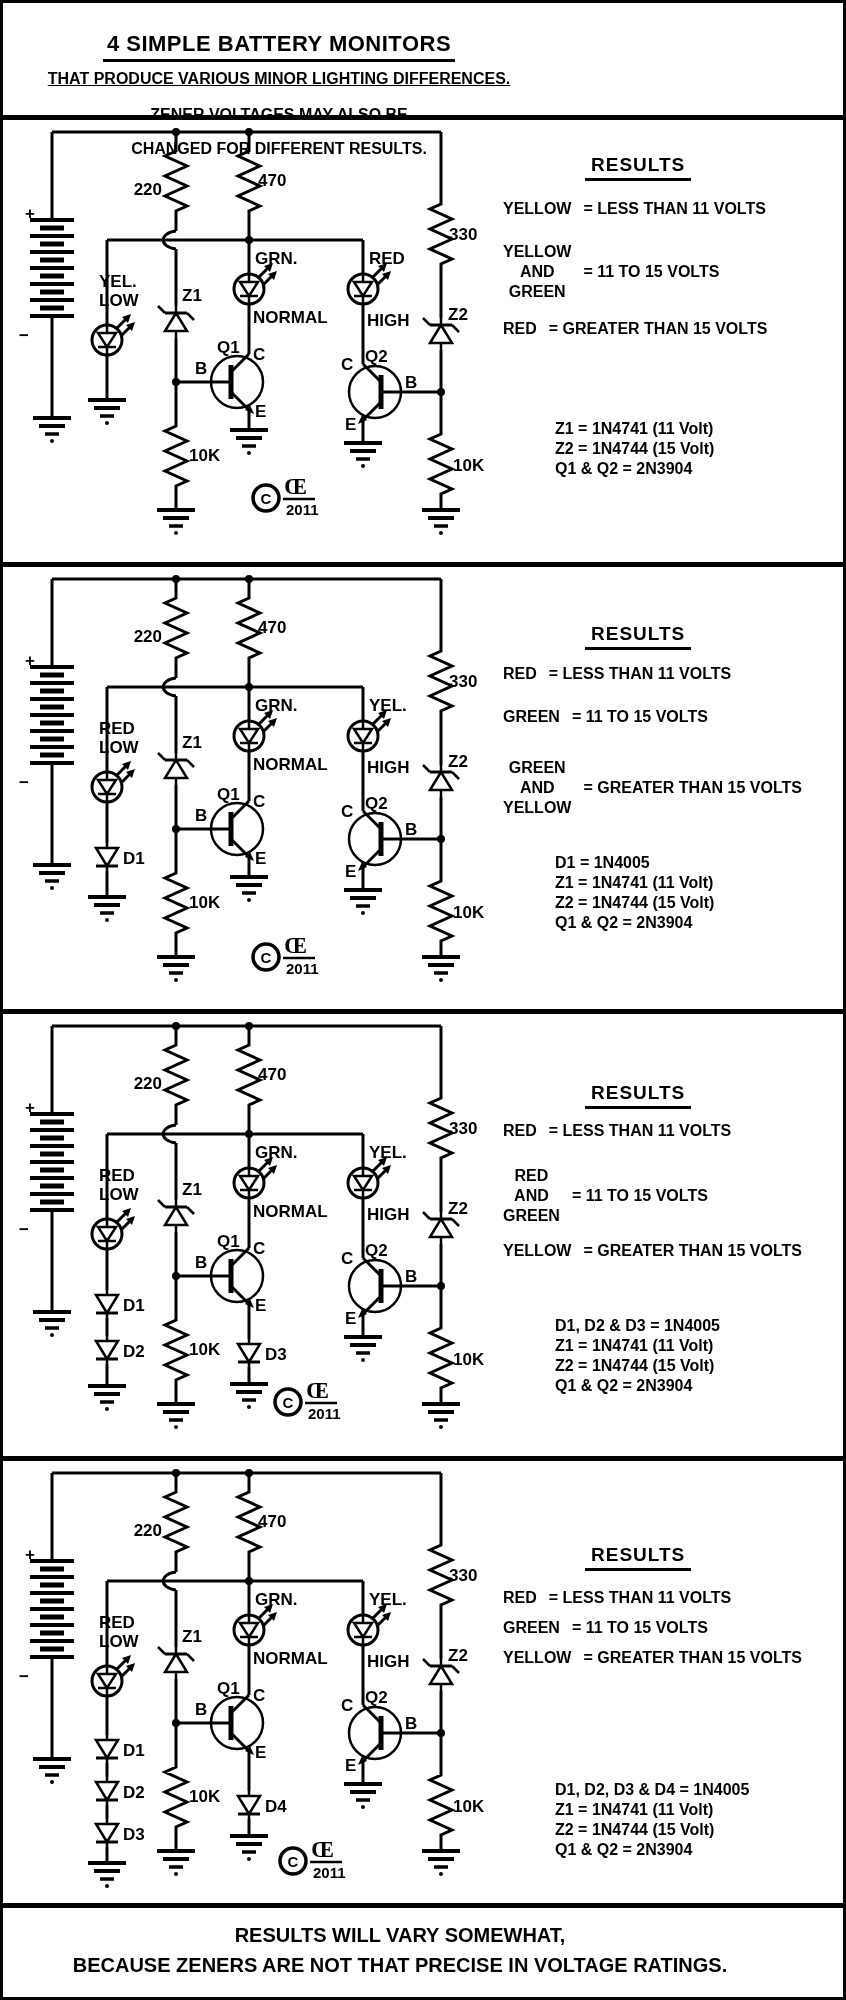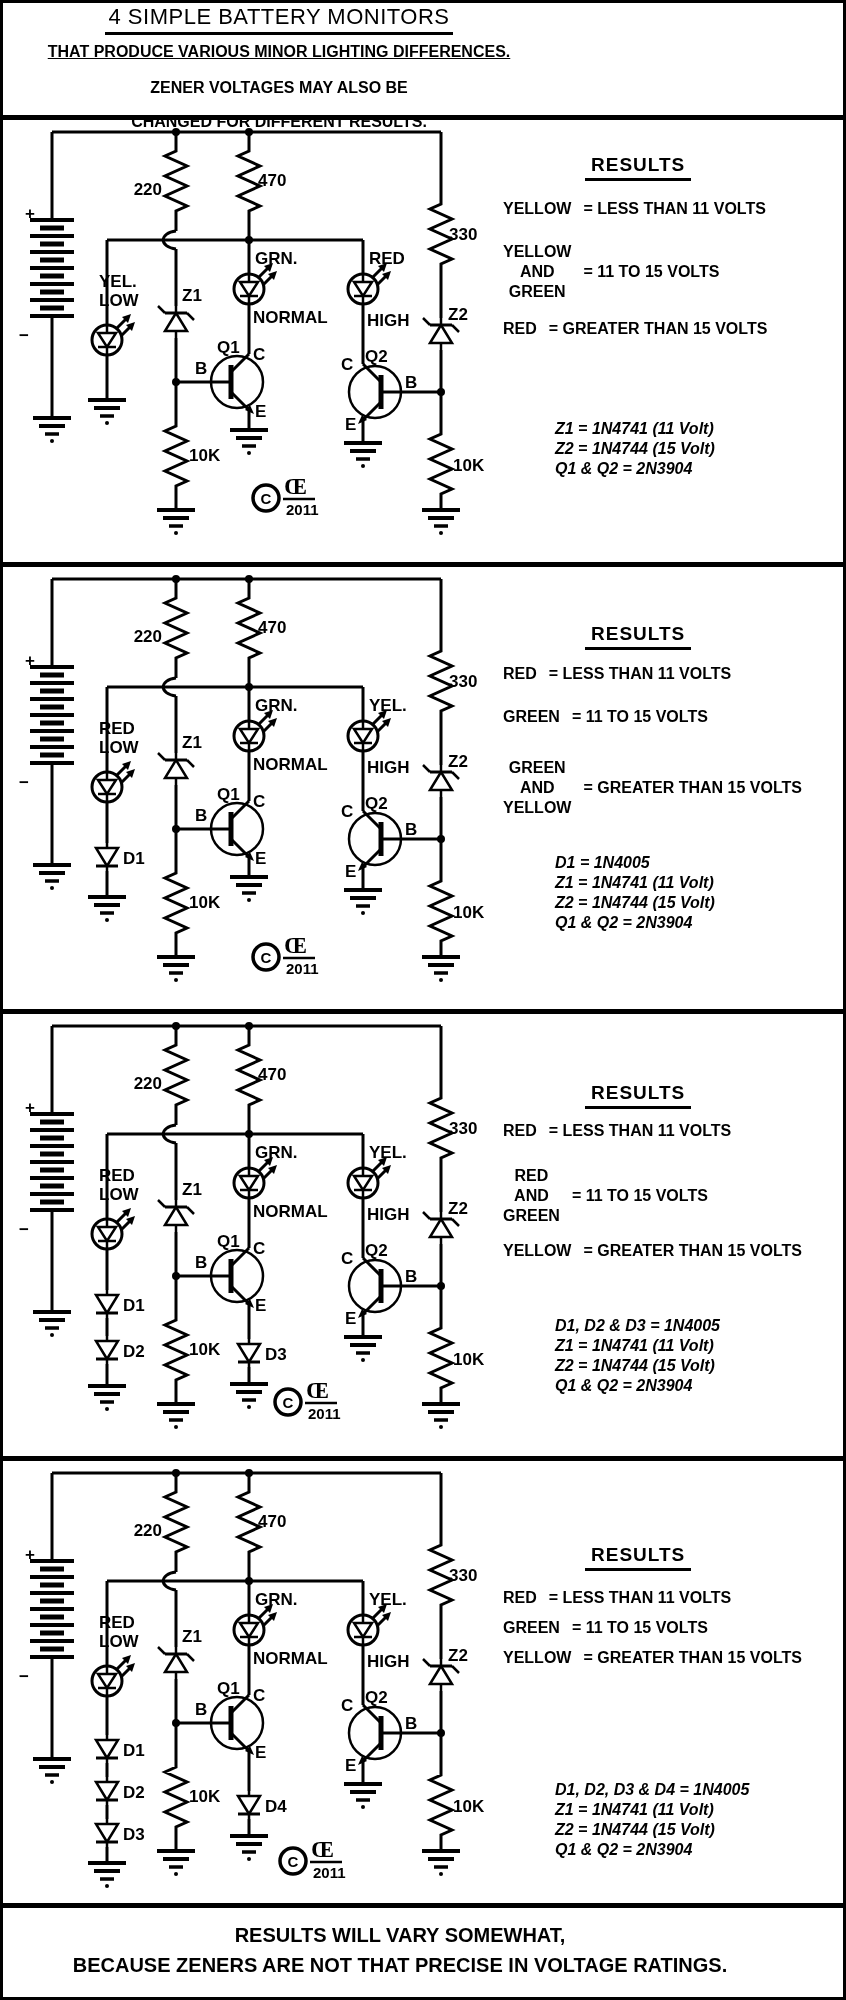--- a/index.html
+++ b/index.html
@@ -1,32 +1,32 @@
 <!DOCTYPE html>
 <html><head>
 <meta charset="utf-8">
 <style>
   html,body{margin:0;padding:0;background:#888;}
   .sheet{width:846px;height:2000px;background:#fff;border:3px solid #000;box-sizing:border-box;
          font-family:"Liberation Sans",sans-serif;color:#000;position:relative;overflow:hidden;}
   .hdr{height:112px;border-bottom:5px solid #000;}
   .hdr-inner{width:540px;margin-left:6px;text-align:center;}
-  .hdr-title{display:inline-block;font-size:22px;font-weight:normal;letter-spacing:.5px;
-             border-bottom:3px solid #000;padding:0 4px 2px 4px;margin-top:1px;}
+  .hdr-title{display:inline-block;font-size:22px;font-weight:bold;letter-spacing:.5px;
+             border-bottom:3px solid #000;padding:0 4px 2px 4px;margin-top:28px;}
   .hdr-line{font-size:16px;font-weight:bold;}
   .hl1{margin-top:8px;text-decoration:underline;} .hl2{margin-top:18px;} .hl3{margin-top:16px;}
   .panel{height:442px;border-bottom:5px solid #000;position:relative;}
   .circ{position:absolute;left:0;top:0;width:500px;height:442px;}
   .results{position:absolute;left:500px;top:0;width:340px;height:100%;}
   .res-title{display:block;width:-moz-fit-content;width:fit-content;margin-left:82px;
              font-size:19px;font-weight:bold;letter-spacing:1px;border-bottom:3px solid #000;padding:0 6px 2px 6px;}
   .res-row{display:flex;align-items:center;font-size:16px;font-weight:bold;}
   .stack{display:flex;flex-direction:column;align-items:center;line-height:20px;text-align:center;}
   .rhs{margin-left:12px;white-space:nowrap;}
-  .parts{margin-left:52px;font-size:16px;font-weight:bold;line-height:20px;white-space:nowrap;font-style:italic;}
+  .parts{margin-left:52px;font-size:16px;font-weight:bold;line-height:20px;white-space:nowrap;}
   .ftr{height:89px;text-align:center;padding-right:90px;padding-left:44px;}
   .ftr-line{font-size:20px;font-weight:bold;}
   .fl1{padding-top:16px;} .fl2{padding-top:7px;}
   
   .w25{stroke:#000;stroke-width:2.5;fill:none}
   .w3{stroke:#000;stroke-width:3;fill:none}
   .w35{stroke:#000;stroke-width:3.5;fill:none}
   .w4{stroke:#000;stroke-width:4;fill:none}
   .w5{stroke:#000;stroke-width:5;fill:none}
   .fil{fill:#000;stroke:none}

